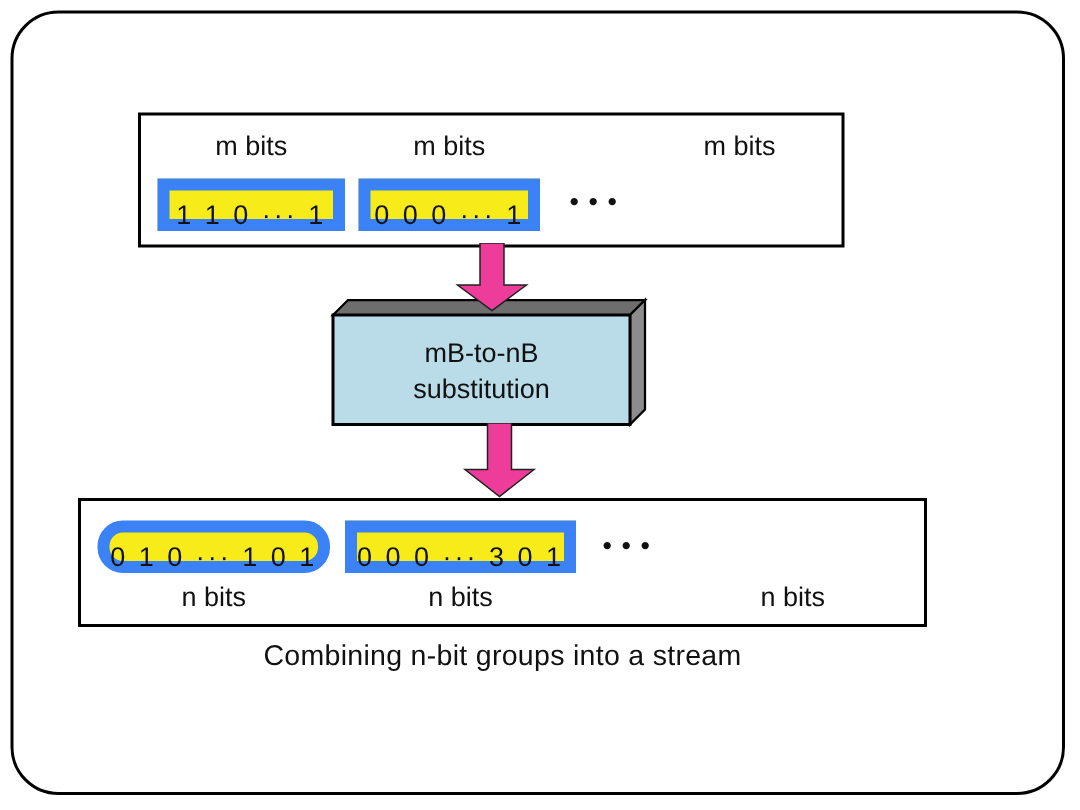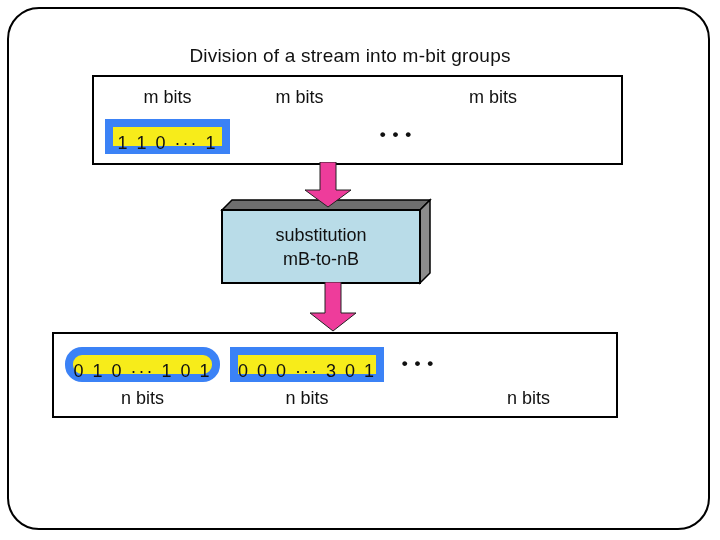--- a/index.html
+++ b/index.html
@@ -15,21 +15,21 @@
     position:absolute;left:0;top:45px;width:700px;text-align:center;
     font-size:19px;letter-spacing:.2px;
   }
   .caption{
     position:absolute;left:0;top:427px;width:670px;text-align:center;
     font-size:19px;letter-spacing:.2px;
   }
   .group-box{
     position:absolute;background:#fff;border:2px solid #000;box-sizing:border-box;
   }
-  .group-box.top{left:92px;top:75px;width:531px;height:90px;}
+  .group-box.top{left:92px;top:75px;width:471px;height:90px;}
   .group-box.bottom{left:52px;top:332px;width:566px;height:86px;}
   .cell{
     position:absolute;height:35px;line-height:33px;box-sizing:border-box;
     border:8px solid #3b82f6;text-align:center;font-size:18px;letter-spacing:2px;
     white-space:nowrap;
   }
   .glabel{
     position:absolute;height:24px;line-height:24px;text-align:center;font-size:18px;
   }
   .dots{
@@ -43,53 +43,54 @@
     font-size:18px;line-height:24px;
   }
 </style>
 </head>
 <body>
 
 <div class="stage">
 
   <div class="frame"></div>
 
-  <div class="title">Division of a stream into m-bit groups</div>
 
   <div class="group-box top">
     <div class="glabel" style="left:11px;top:8px;width:125px;">m bits</div>
     <div class="glabel" style="left:145px;top:8px;width:121px;">m bits</div>
     <div class="glabel" style="left:338px;top:8px;width:122px;">m bits</div>
 
     <div class="cell" style="left: 11px; top: 42px; width: 125px; background-color: rgb(247, 236, 26);">1 1 0 ··· 1</div>
+    <div class="cell" style="left: 145px; top: 42px; width: 121px; background-color: rgb(247, 236, 26);">0 0 0 ··· 1</div>
     <div class="dots" style="left:272px;top:48px;width:60px;">• • •</div>
   </div>
 
   <svg class="procsvg" style="left:220px;top:198px;" width="214" height="90">
     <polygon points="2,12 12,2 210,2 200,12" stroke="#000" stroke-width="1.5" fill="#6E6E6E"></polygon>
     <polygon points="200,12 210,2 210,75 200,85" stroke="#000" stroke-width="1.5" fill="#8C8C8C"></polygon>
     <rect x="2" y="12" width="198" height="73" stroke="#000" stroke-width="2" fill="#B9DCE8"></rect>
   </svg>
   <div class="proctext">
+    <div>mB-to-nB</div>
     <div>substitution</div>
-    <div>mB-to-nB</div>
   </div>
 
   <svg class="arrowsvg" style="left:300px;top:162px;" width="56" height="47">
     <polygon points="20,0 36,0 36,28 51,28 28,45 5,28 20,28" stroke="#222" stroke-width="1" fill="#EE3C9B"></polygon>
   </svg>
 
   <svg class="arrowsvg" style="left:305px;top:282px;" width="56" height="51">
     <polygon points="20,0 36,0 36,31 51,31 28,49 5,31 20,31" stroke="#222" stroke-width="1" fill="#EE3C9B"></polygon>
   </svg>
 
   <div class="group-box bottom">
     <div class="cell" style="left: 11px; top: 13px; width: 155px; background-color: rgb(247, 236, 26); border-radius: 17px;">0 1 0 ··· 1 0 1</div>
     <div class="cell" style="left: 176px; top: 13px; width: 154px; background-color: rgb(247, 236, 26);">0 0 0 ··· 3 0 1</div>
     <div class="dots" style="left:334px;top:20px;width:60px;">• • •</div>
 
     <div class="glabel" style="left:11px;top:52px;width:155px;">n bits</div>
     <div class="glabel" style="left:176px;top:52px;width:154px;">n bits</div>
     <div class="glabel" style="left:398px;top:52px;width:153px;">n bits</div>
   </div>
 
+  <div class="caption">Combining n-bit groups into a stream</div>
 
 </div>
 
 </body></html>

